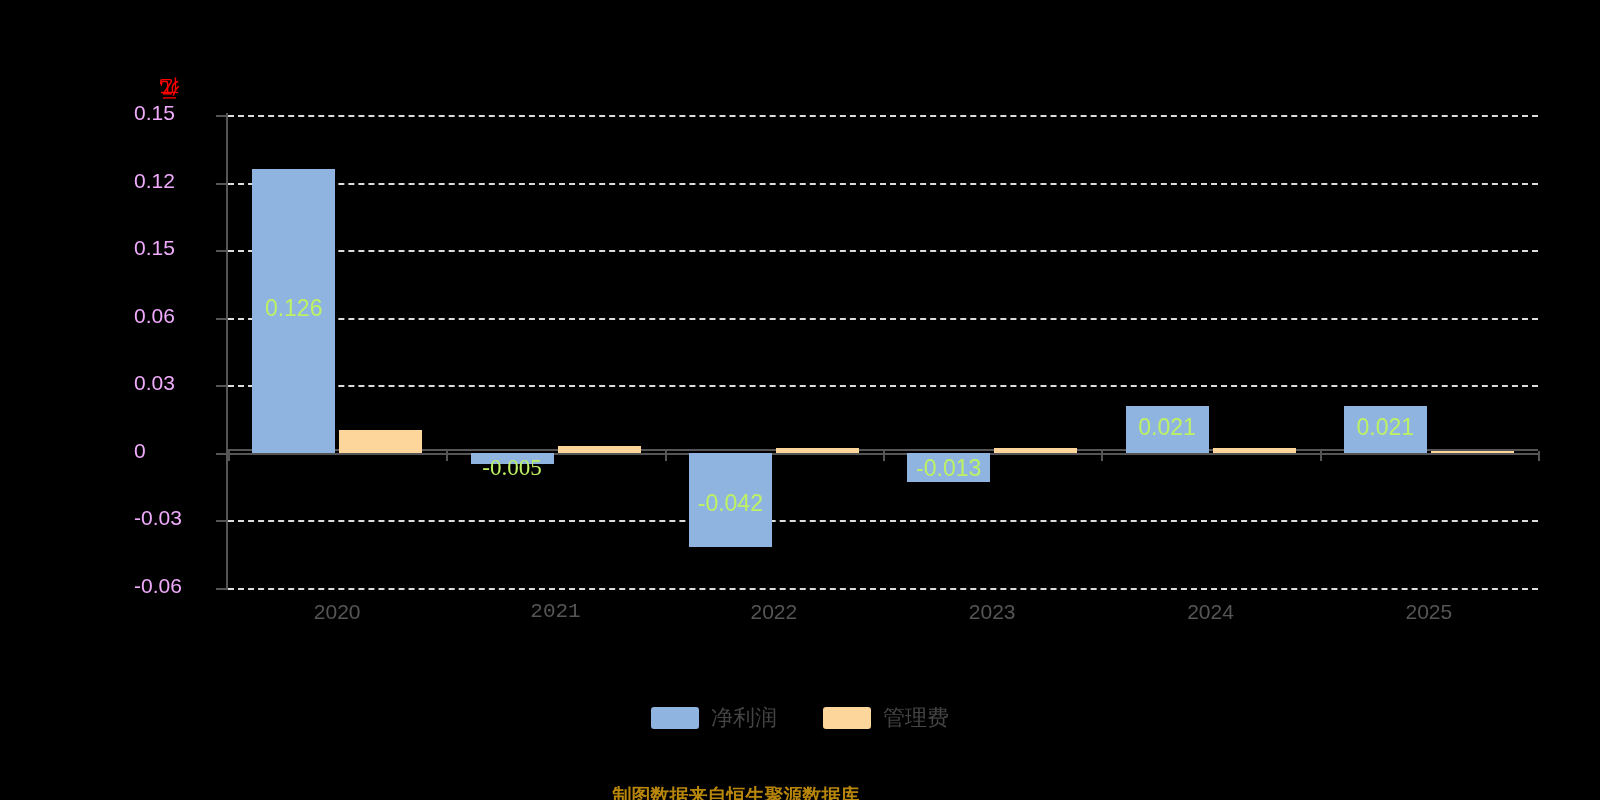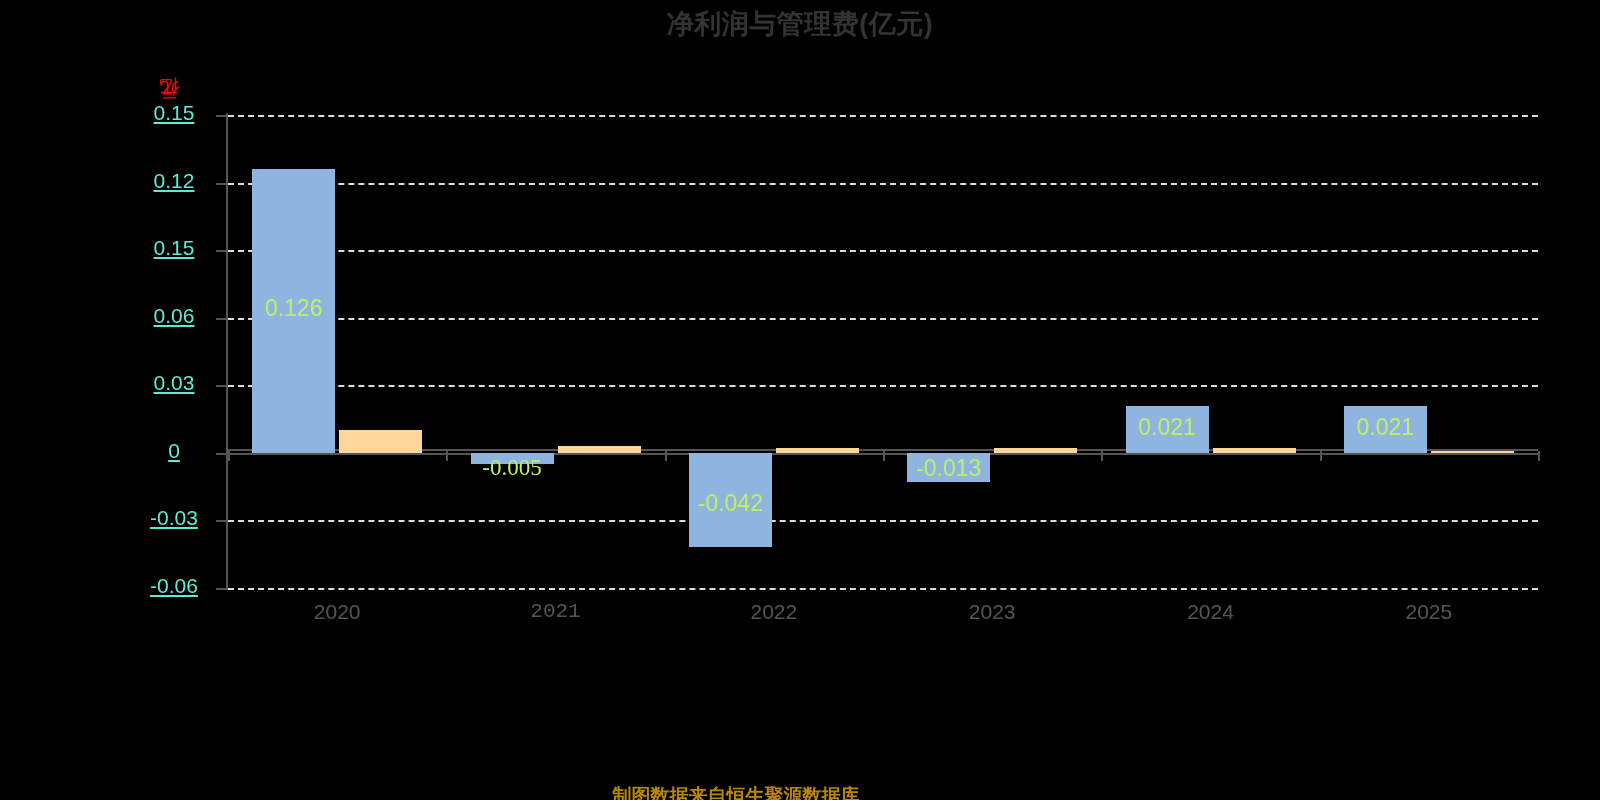--- a/index.html
+++ b/index.html
@@ -78,25 +78,24 @@
     position: absolute;
     left: 216px;
     width: 12px;
     height: 2px;
     background: #555555;
   }
   .y-tick-label {
     position: absolute;
     right: 1386px;
     width: 80px;
-    text-align: center;
+    text-align: left;
     font-size: 21px;
-    color: #5eead4;
-    white-space: nowrap;
-    text-decoration: underline;
+    color: #f0abfc;
+    white-space: nowrap;
   }
 
   .x-tick-mark {
     position: absolute;
     top: 451px;
     width: 2px;
     height: 10px;
     background: #555555;
   }
   .x-tick-label {
@@ -180,21 +179,20 @@
     color: #b8860b;
     white-space: nowrap;
     margin-top: 24px;
   }
 </style>
 </head>
 <body style="background: rgb(0, 0, 0);">
 
 <div id="chart-root">
 
-  <div class="chart-title">净利润与管理费(亿元)</div>
 
   <div class="y-unit" style="color: rgb(255, 0, 0);">亿元</div>
 
   <div class="y-axis-line"></div>
   <div class="x-axis-line"></div>
 
   <div class="plot-area" id="plot-area">
       <div class="grid-line" style="top: 0px;"></div>
       <div class="grid-line" style="top: 67.5714px;"></div>
       <div class="grid-line" style="top: 135.143px;"></div>
@@ -232,20 +230,30 @@
       <div class="x-tick-label" style="left: 773.833px;">2022</div>
       <div class="x-tick-mark" style="left: 883px;"></div>
       <div class="x-tick-label" style="left: 992.167px;">2023</div>
       <div class="x-tick-mark" style="left: 1101.33px;"></div>
       <div class="x-tick-label" style="left: 1210.5px;">2024</div>
       <div class="x-tick-mark" style="left: 1319.67px;"></div>
       <div class="x-tick-label" style="left: 1428.83px;">2025</div>
       <div class="x-tick-mark" style="left: 1538px;"></div>
     </div>
 
+  <div class="legend" id="legend">
+      <div class="legend-item">
+        <div class="legend-swatch" style="background: rgb(144, 180, 224);"></div>
+        <div class="legend-label">净利润</div>
+      </div>
+      <div class="legend-item">
+        <div class="legend-swatch" style="background: rgb(252, 214, 154);"></div>
+        <div class="legend-label">管理费</div>
+      </div>
+    </div>
 
   <div class="footer-note" style="color: rgb(184, 134, 11);">制图数据来自恒生聚源数据库</div>
 <div class="bar series-profit" title="净利润 2020: 0.126" style="left: 252.167px; top: 169.057px; width: 83px; height: 283.8px;"></div>
     <div class="bar-label" style="left: 293.667px; top: 294.957px;">0.126</div>
     <div class="bar series-profit" title="净利润 2021: -0.005" style="left: 470.5px; top: 452.857px; width: 83px; height: 11.2619px;"></div>
     <div class="bar-label" style="left: 512px; top: 454.857px; font-family: Liberation Serif, serif;">-0.005</div>
     <div class="bar series-profit" title="净利润 2022: -0.042" style="left: 688.833px; top: 452.857px; width: 83px; height: 94.6px;"></div>
     <div class="bar-label" style="left: 730.333px; top: 490px;">-0.042</div>
     <div class="bar series-profit" title="净利润 2023: -0.013" style="left: 907.167px; top: 452.857px; width: 83px; height: 29.281px;"></div>
     <div class="bar-label" style="left: 948.667px; top: 454.857px;">-0.013</div>

